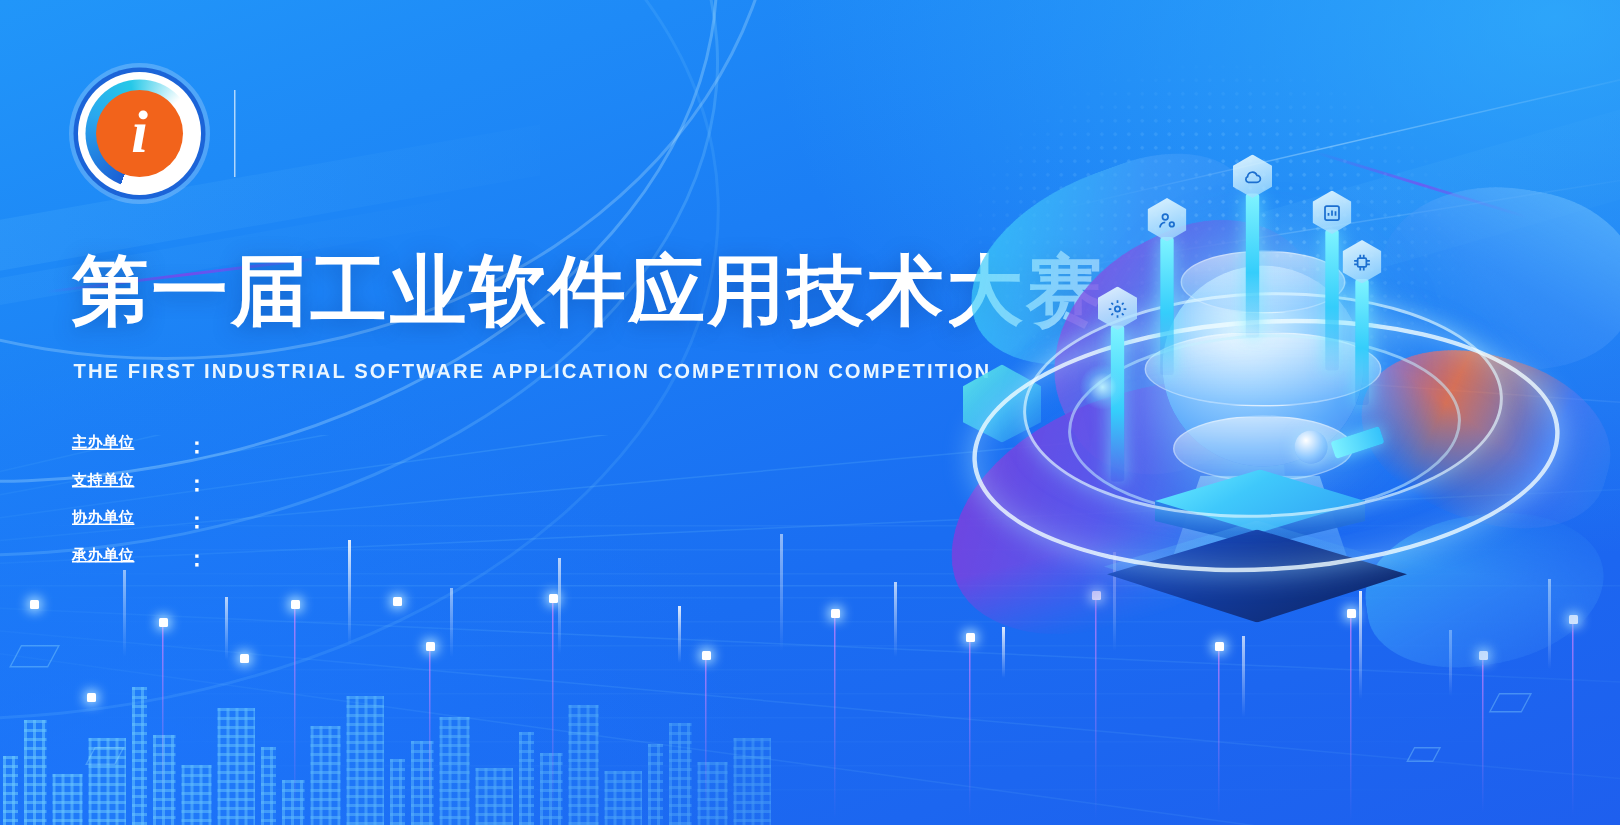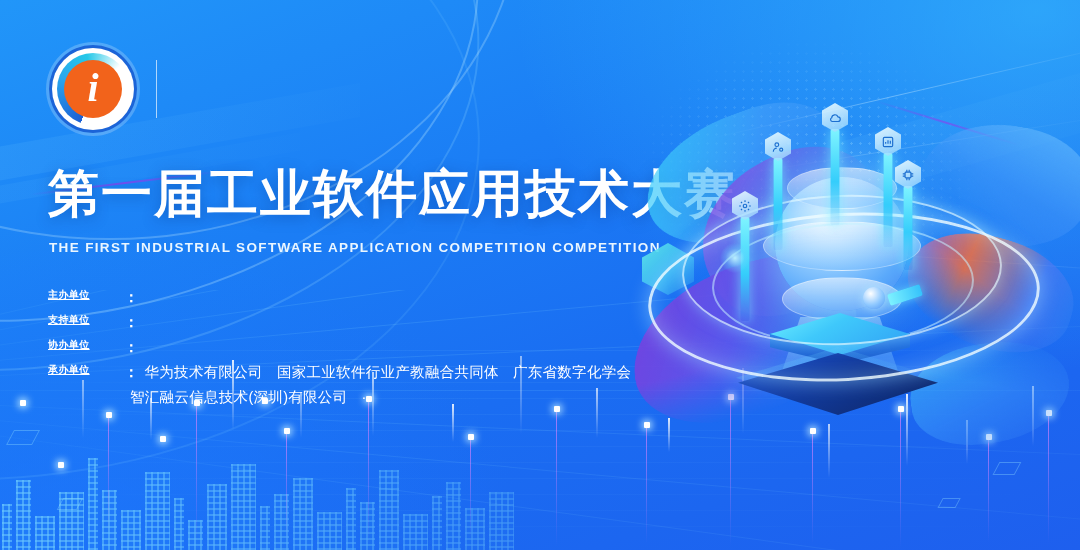--- a/index.html
+++ b/index.html
@@ -472,24 +472,20 @@
         <div class="org-label">支持单位</div>
         <div class="org-colon">：</div>
       </div>
       <div class="org-row">
         <div class="org-label">协办单位</div>
         <div class="org-colon">：</div>
       </div>
       <div class="org-row">
         <div class="org-label">承办单位</div>
         <div class="org-colon">：</div>
-        <div class="org-value"><span>华为技术有限公司</span><span class="gap"></span><span>国家工业软件行业产教融合共同体</span><span class="gap"></span><span>广东省数字化学会</span></div>
-      </div>
-      <div class="org-row cont">
-        <div class="org-value"><span>智汇融云信息技术(深圳)有限公司</span><span class="gap"></span><span>·</span></div>
       </div>
     </div>
 
   <div class="illus">
     <div class="swirl swirl-cyan"></div>
     <div class="swirl swirl-violet"></div>
     <div class="swirl swirl-blue-r"></div>
     <div class="swirl swirl-purple"></div>
     <div class="swirl swirl-orange"></div>
     <div class="swirl swirl-bottom-r"></div>

